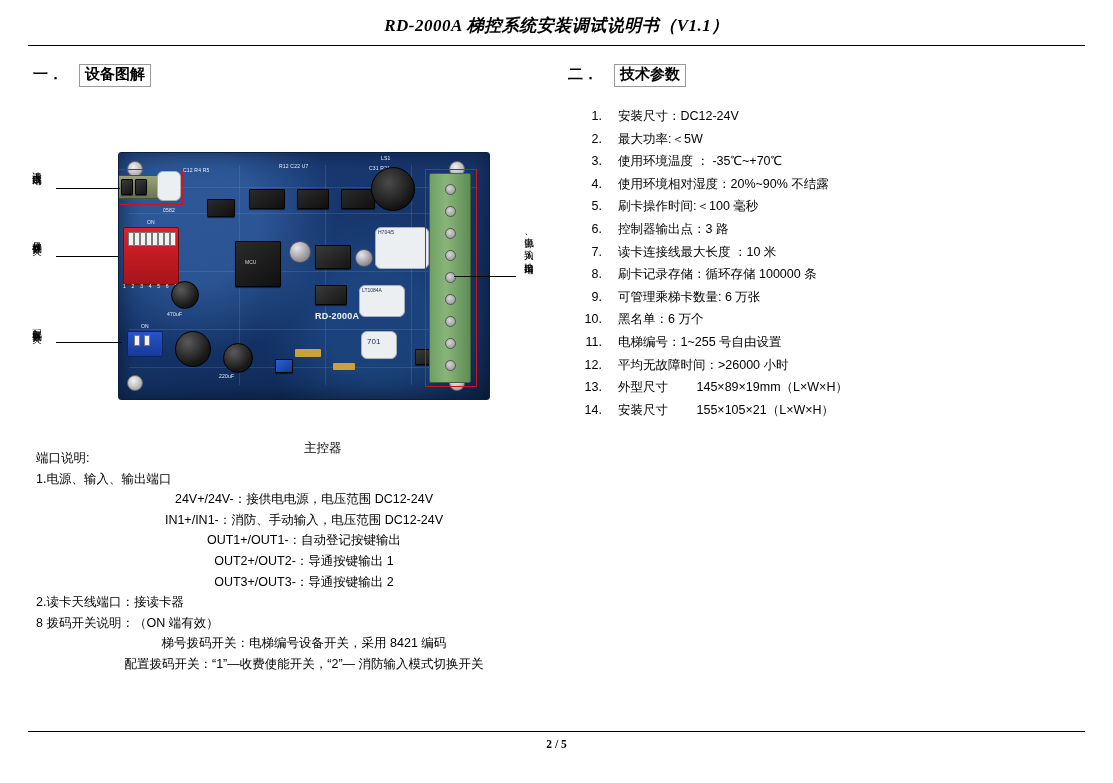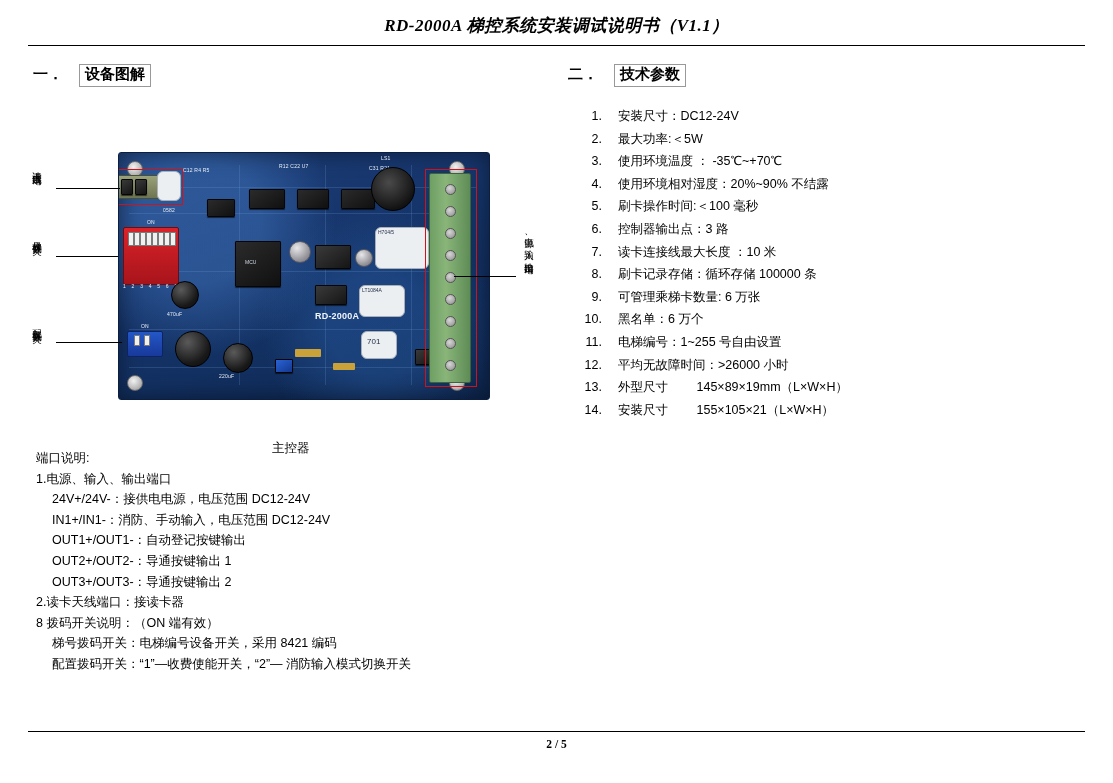--- a/index.html
+++ b/index.html
@@ -219,34 +219,35 @@
     font-family: "Liberation Sans", sans-serif;
     writing-mode: vertical-rl;
     text-orientation: upright;
     letter-spacing: 1px;
     white-space: nowrap;
   }
   .caption {
     position: absolute;
     font-size: 12.5px;
     font-family: "Liberation Sans", sans-serif;
+    margin-left: 32px;
   }
 
   
   .lefttext {
     position: absolute;
     left: 36px;
     top: 448px;
     width: 520px;
     font-size: 12.5px;
     font-family: "Liberation Sans", sans-serif;
     line-height: 20.6px;
   }
   .lefttext div { white-space: nowrap; }
-  .ind1 { padding-left: 16px; }
+  .ind1 { padding-left: 16px; text-align: center; }
 
   
   .specs {
     position: absolute;
     left: 568px;
     top: 108px;
     width: 520px;
     font-size: 12.5px;
     font-family: "Liberation Sans", sans-serif;
   }

